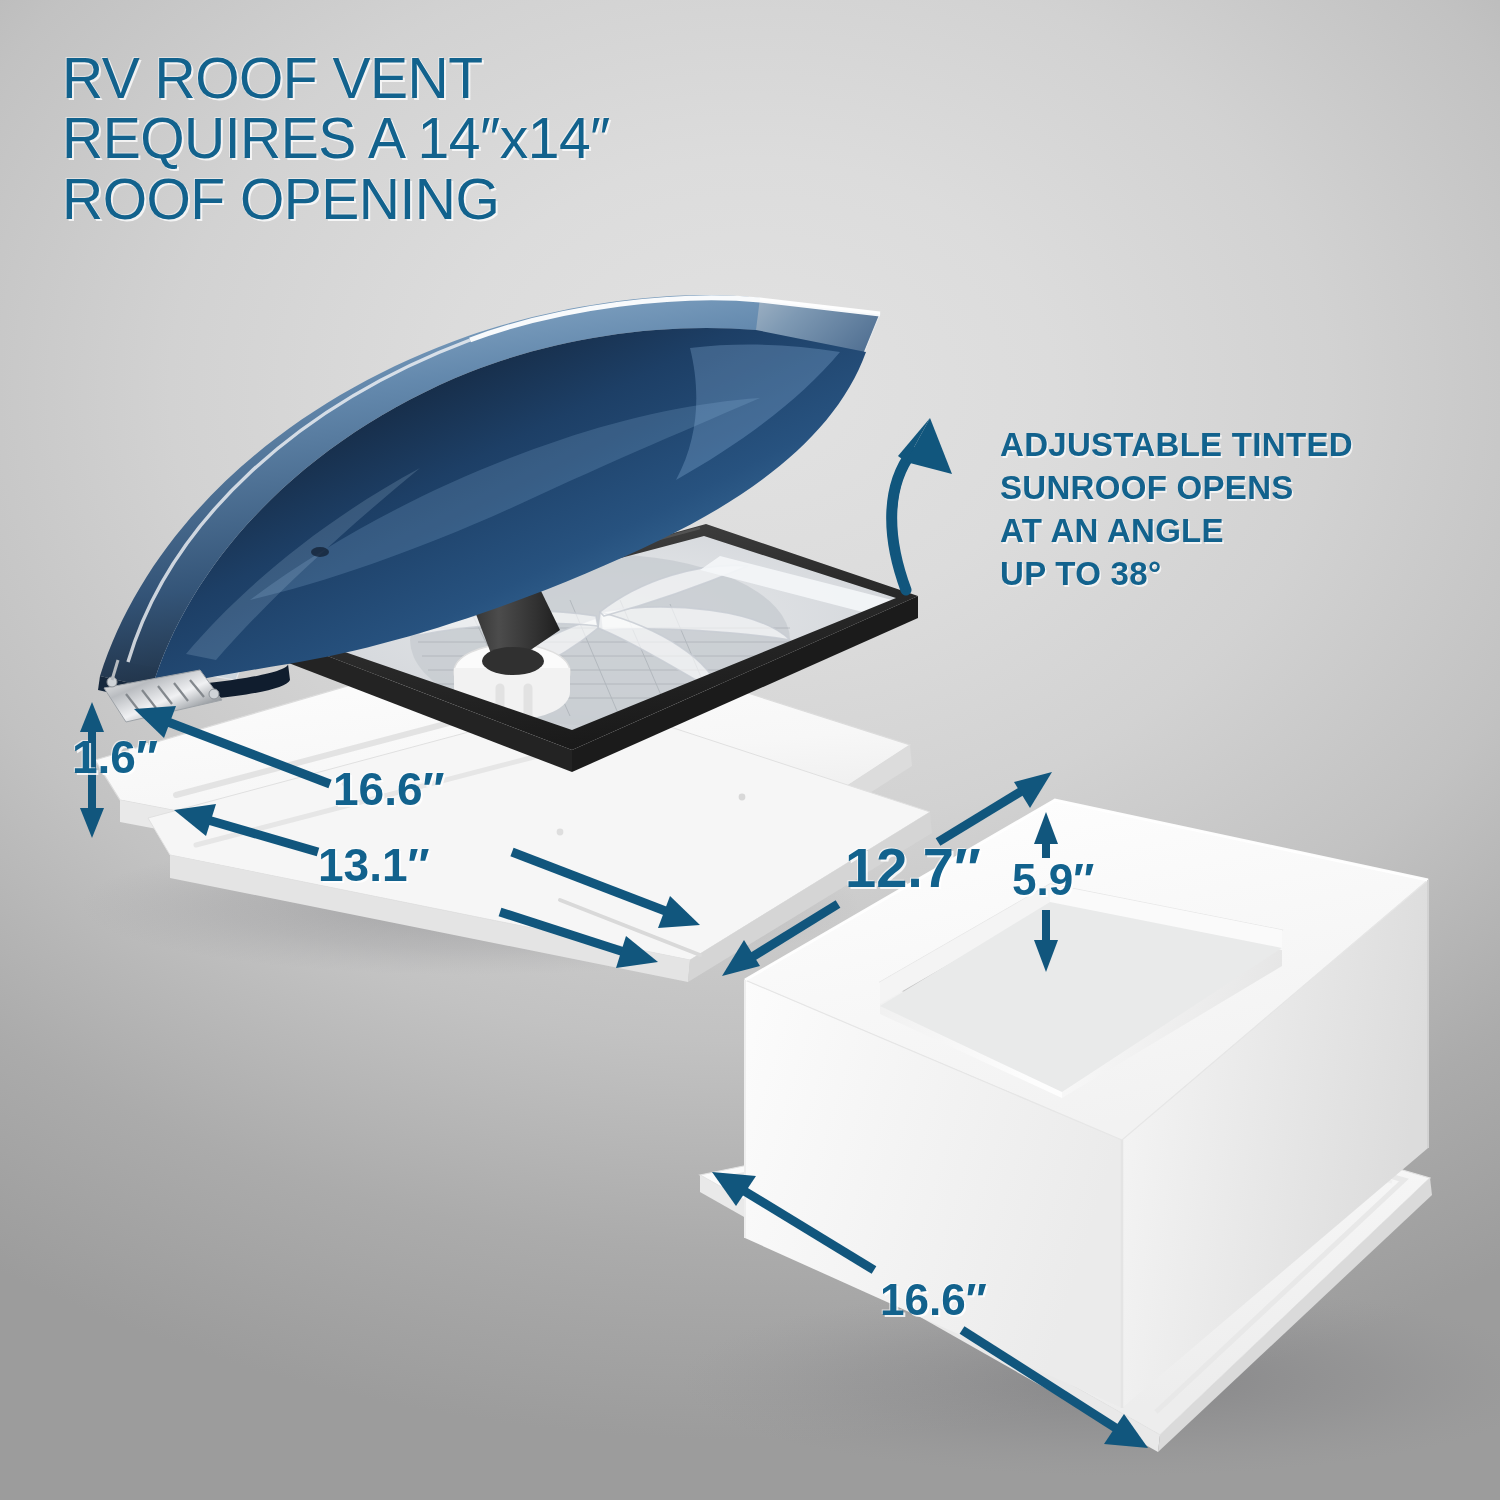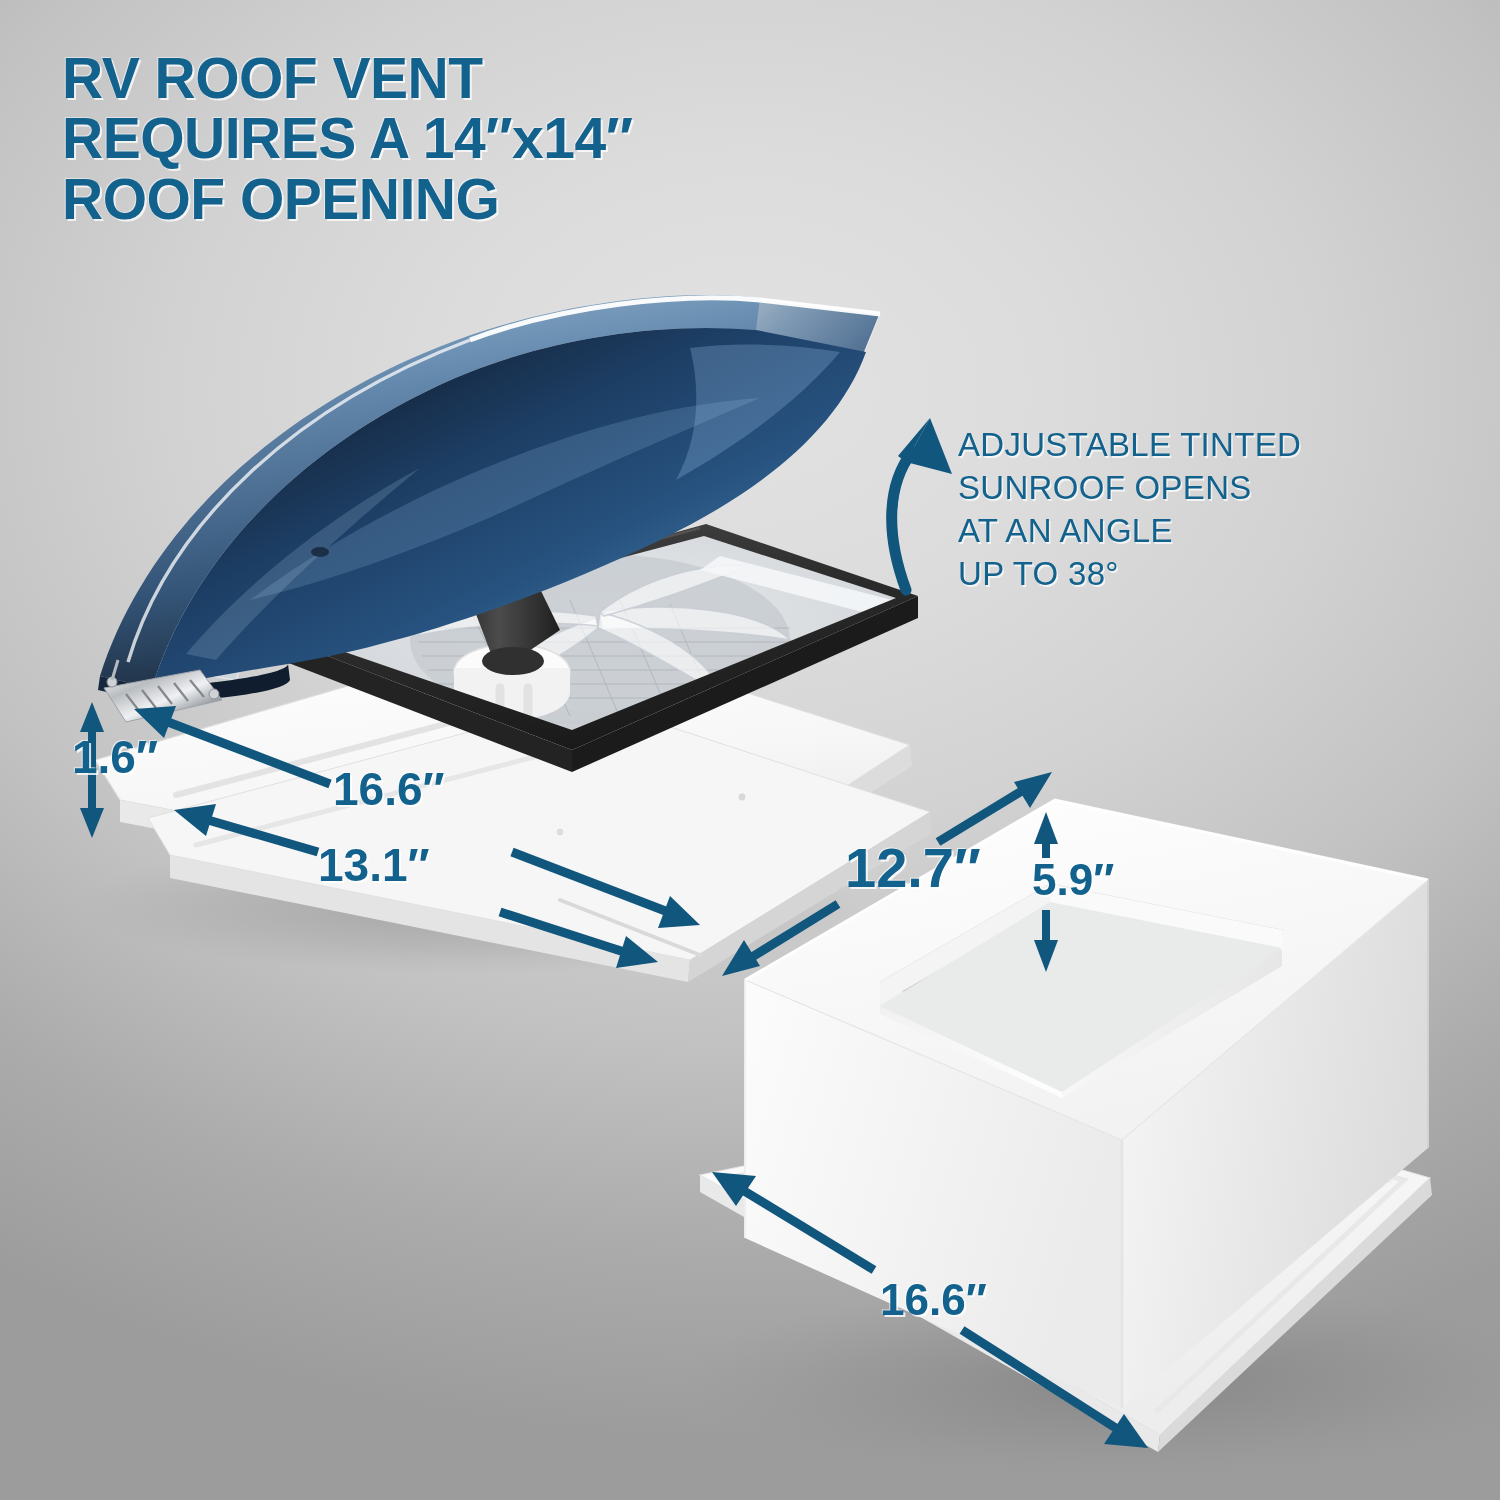--- a/index.html
+++ b/index.html
@@ -12,43 +12,43 @@
   #stage{
     position:relative;width:1500px;height:1500px;
     background:
       radial-gradient(ellipse 92% 70% at 50% 26%, #e2e2e2 0%, #dcdcdc 22%, #d2d2d2 42%, #c2c2c2 62%, #ababab 82%, #9c9c9c 100%);
     overflow:hidden;
   }
   
   #headline{
     position:absolute;left:62px;top:48px;width:760px;
     color:#12628d;
-    font-size:57px;line-height:1.06;font-weight:bold;
+    font-size:57px;line-height:1.06;font-weight:normal;
     letter-spacing:-0.5px;
     text-shadow:2px 2px 0 rgba(255,255,255,.75), -1px -1px 0 rgba(255,255,255,.45);
     white-space:pre-line;
   }
   
   #callout{
-    position:absolute;left:958px;top:424px;width:360px;
-    color:#12628d;font-size:33px;line-height:1.30;font-weight:normal;
+    position:absolute;left:1000px;top:424px;width:360px;
+    color:#12628d;font-size:33px;line-height:1.30;font-weight:bold;
     letter-spacing:.3px;white-space:pre-line;
     text-shadow:1.5px 1.5px 0 rgba(255,255,255,.7);
   }
   .svgfull{position:absolute;left:0;top:0;width:1500px;height:1500px;pointer-events:none;}
   .dimtxt{
     position:absolute;color:#12628d;font-weight:bold;
     text-shadow:2px 2px 0 rgba(255,255,255,.82),-1px -1px 0 rgba(255,255,255,.6);
     white-space:nowrap;
   }
   #d166a{left:333px;top:762px;font-size:46px;}
   #d131 {left:318px;top:826px;font-size:46px;margin-top:12px;}
   #d16  {left:50px; top:730px;font-size:46px;margin-left:22px;}
   #d127 {left:845px;top:820px;font-size:56px;margin-top:15px;}
-  #d59  {left:1012px;top:855px;font-size:44px;margin-left:20px;}
+  #d59  {left:1012px;top:855px;font-size:44px;}
   #d166b{left:880px;top:1275px;font-size:44px;}
 </style>
 </head>
 <body>
 
 <div id="stage">
 
   <svg class="svgfull" viewBox="0 0 1500 1500">
     <defs>
       <linearGradient id="gDomeTop" x1="0" y1="0" x2="1" y2="0.55">

